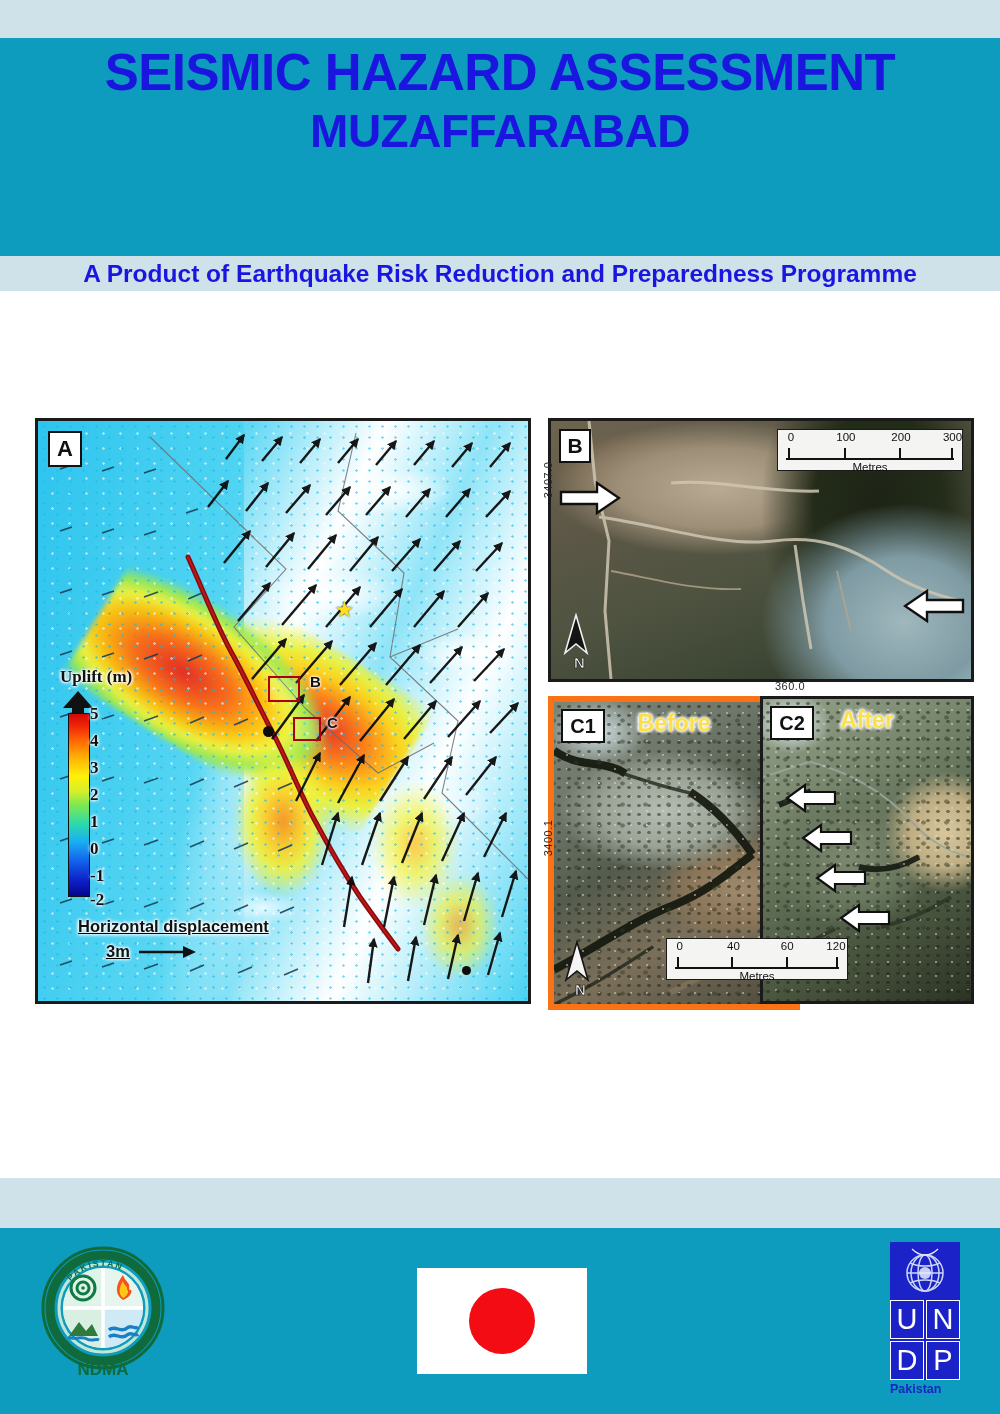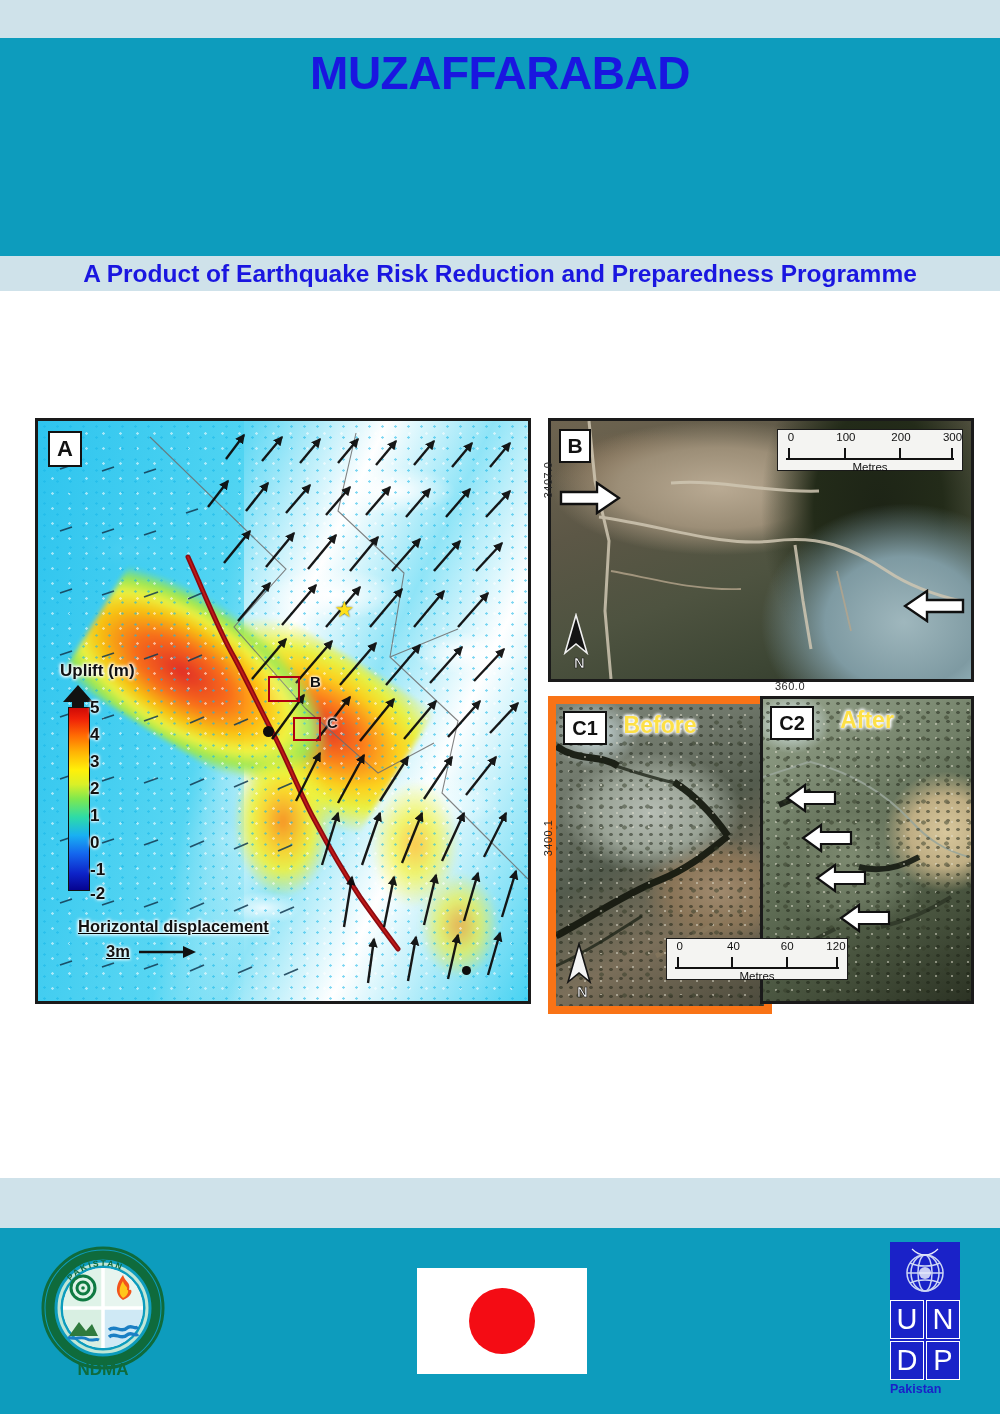--- a/index.html
+++ b/index.html
@@ -185,21 +185,21 @@
     font-family: "Liberation Sans", sans-serif;
     display: flex; align-items: center; justify-content: center;
     z-index: 9;
   }
   .badge-a { left: 10px; top: 10px; width: 30px; height: 32px; font-size: 22px; }
   .badge-b { left: 8px; top: 8px;  width: 28px; height: 30px; font-size: 21px; }
   .badge-c { left: 7px; top: 7px;  width: 40px; height: 30px; font-size: 20px; }
 
   
   .legend-uplift {
-    position: absolute; left: 22px; top: 240px; z-index: 8;
+    position: absolute; left: 22px; top: 246px; z-index: 8; font-family: Liberation Serif, serif;
   }
   .legend-uplift-title {
     font-size: 17px; font-weight: bold; color: #111;
     text-shadow: 0 0 3px #fff, 0 0 3px #fff, 0 0 4px #fff, 0 0 4px #fff;
     margin-bottom: 4px; white-space: nowrap;
   }
   .scale-wrap { position: relative; width: 120px; height: 212px; }
   .scale-arrow {
     position: absolute; left: 2px; top: 0; width: 32px; height: 26px;
   }
@@ -311,22 +311,23 @@
     font-size: 11px; color: #2a2a2a;
     white-space: nowrap;
     letter-spacing: 0.5px;
     font-family: "Liberation Sans", sans-serif;
   }
 
   
   .panel-c1 {
     position: absolute; left: 548px; top: 390px;
     width: 208px; height: 302px;
-    border: 8px solid #f97316; overflow: hidden;
+    border: 6px solid #f97316; overflow: hidden;
     background: #5a5f52;
+    padding-left: 32px;
   }
   .panel-c2 {
     position: absolute; left: 760px; top: 390px;
     width: 208px; height: 302px;
     border: 3px solid #1a1a1a; overflow: hidden;
     background: #4e5a46;
   }
   .sat-c1 {
     position: absolute; inset: 0;
     background:
@@ -404,20 +405,21 @@
     font-family: "Liberation Sans", sans-serif;
   }
 </style>
 </head>
 <body>
 
 <div class="band-top-light"></div>
 
 <div class="band-title"></div>
 <div class="title-block">
+  <div class="title-line-1">SEISMIC HAZARD ASSESSMENT</div>
   <div class="title-line-3">MUZAFFARABAD</div>
 </div>
 
 <div class="band-sub">
   <div class="subtitle">A Product of Earthquake Risk Reduction and Preparedness Programme</div>
 </div>
 
 <div class="figure-area">
 
   <div class="panel-a">

